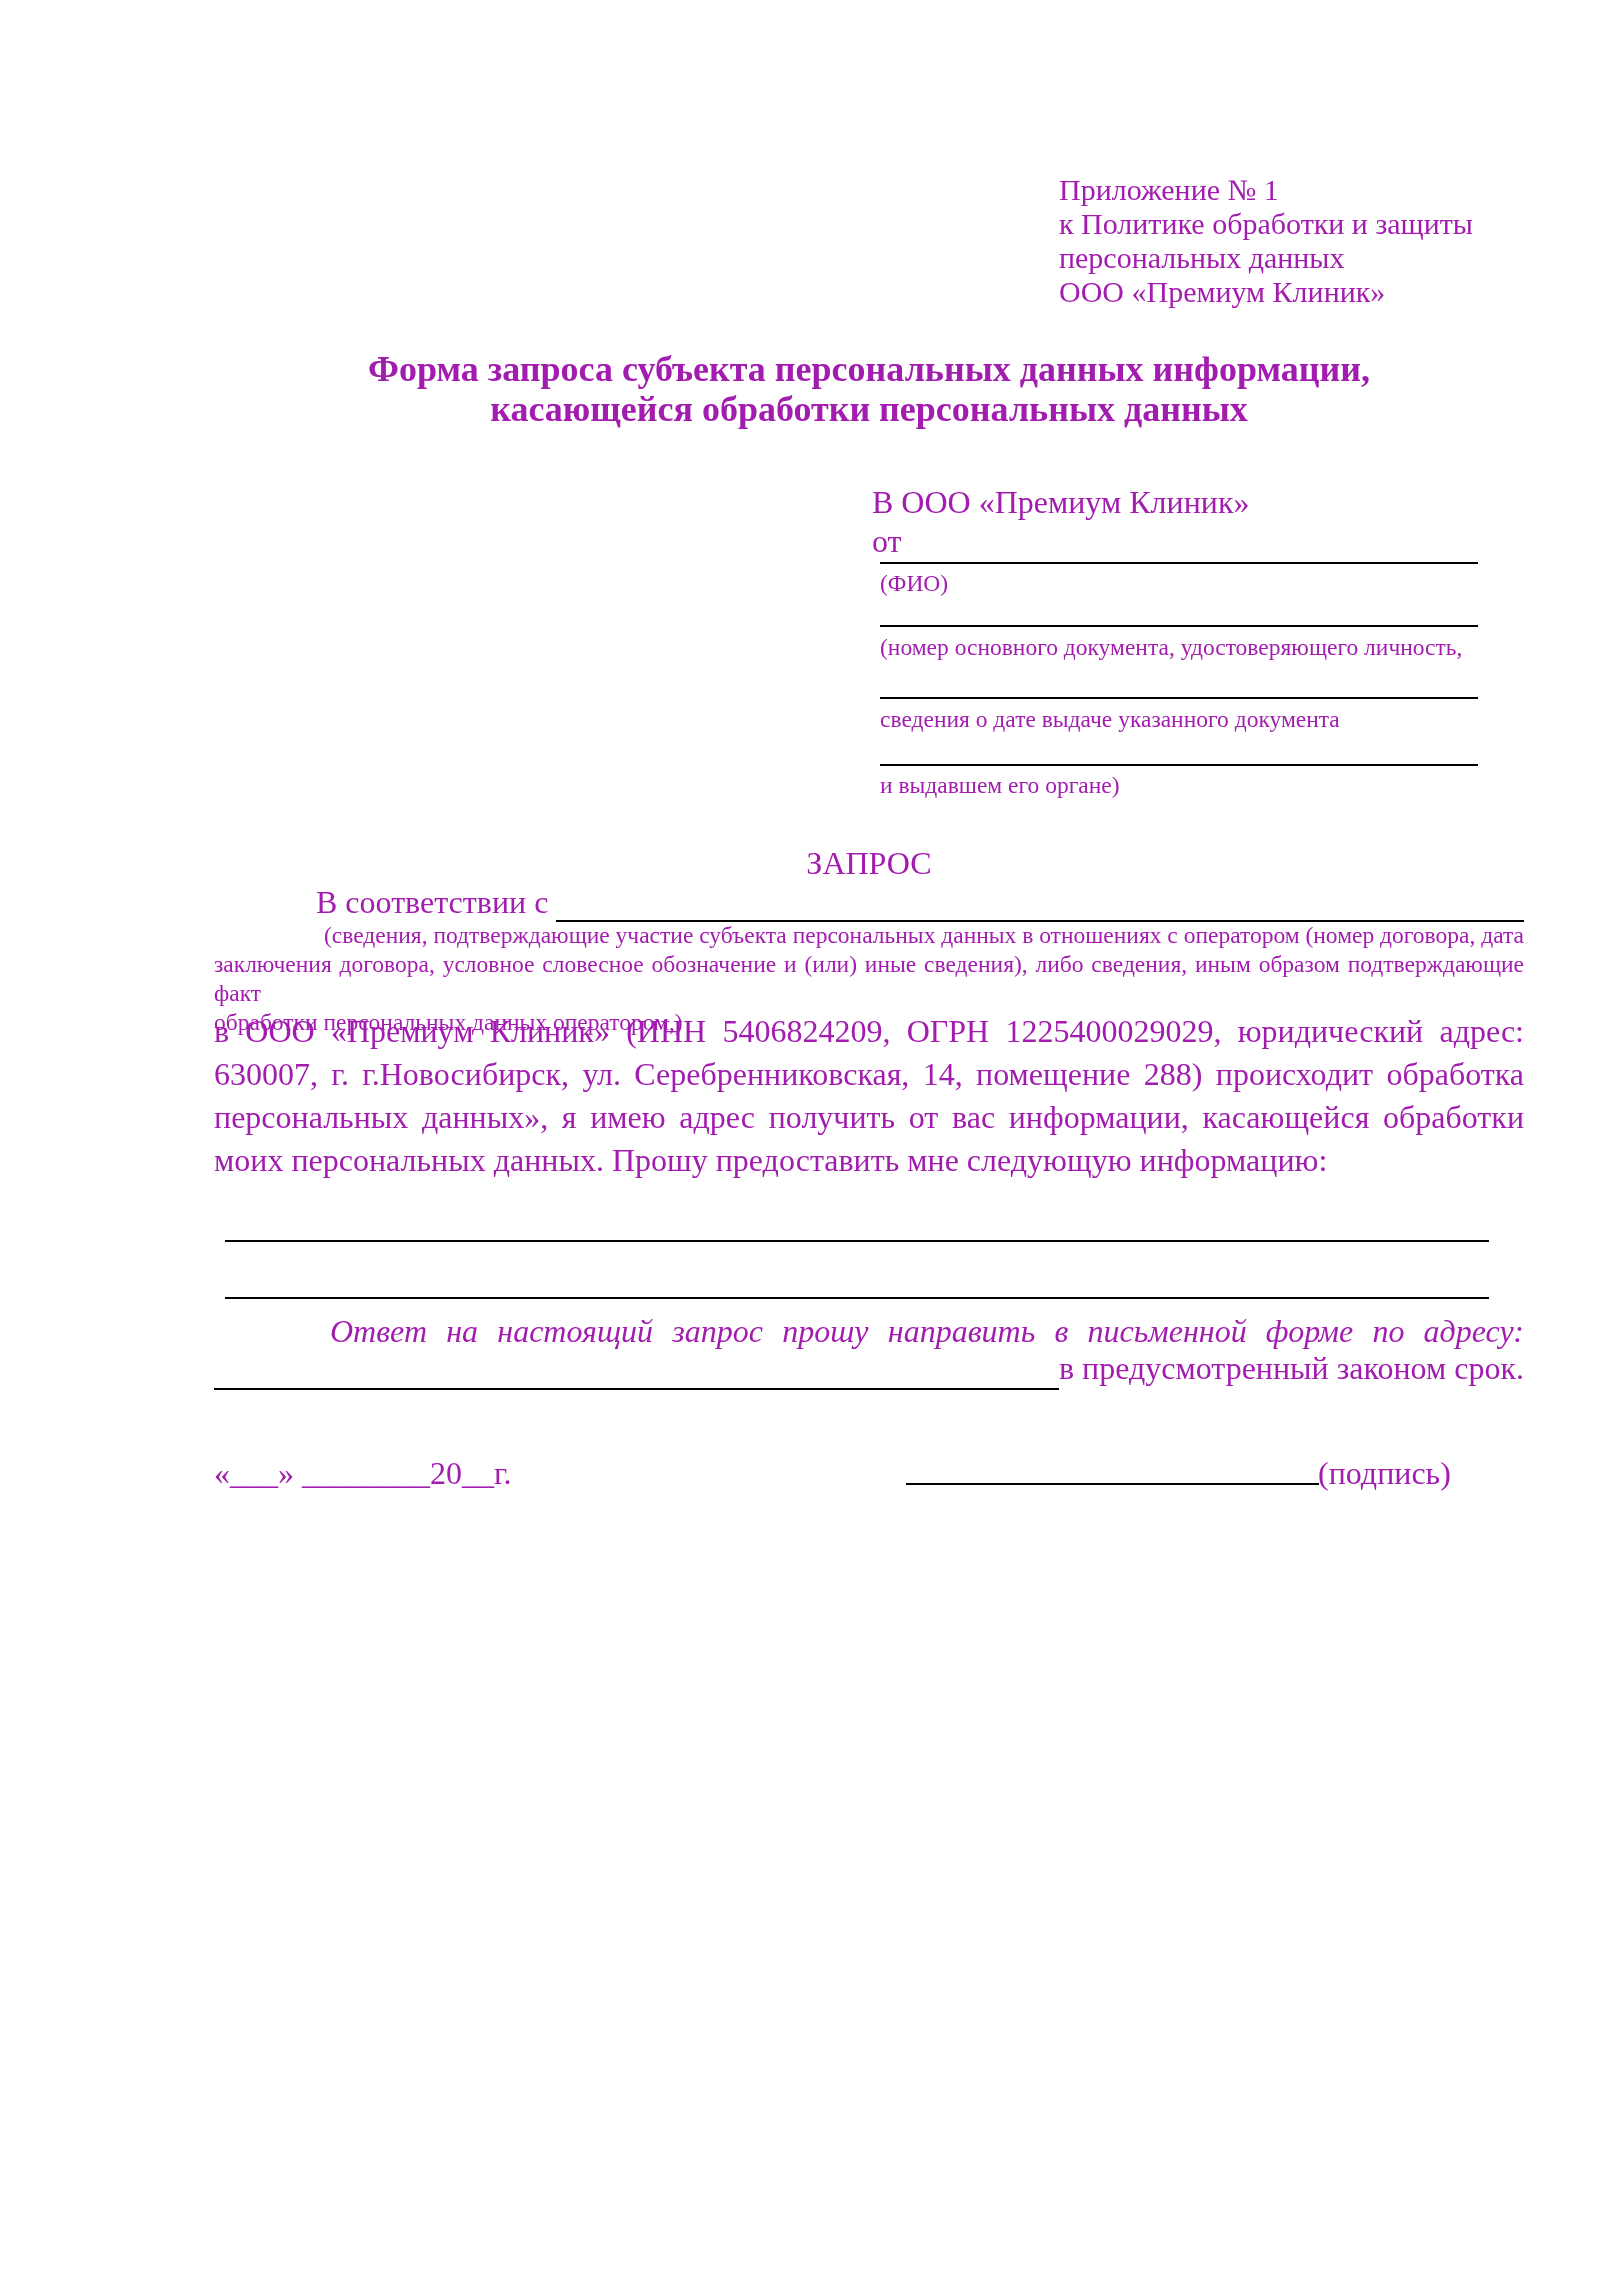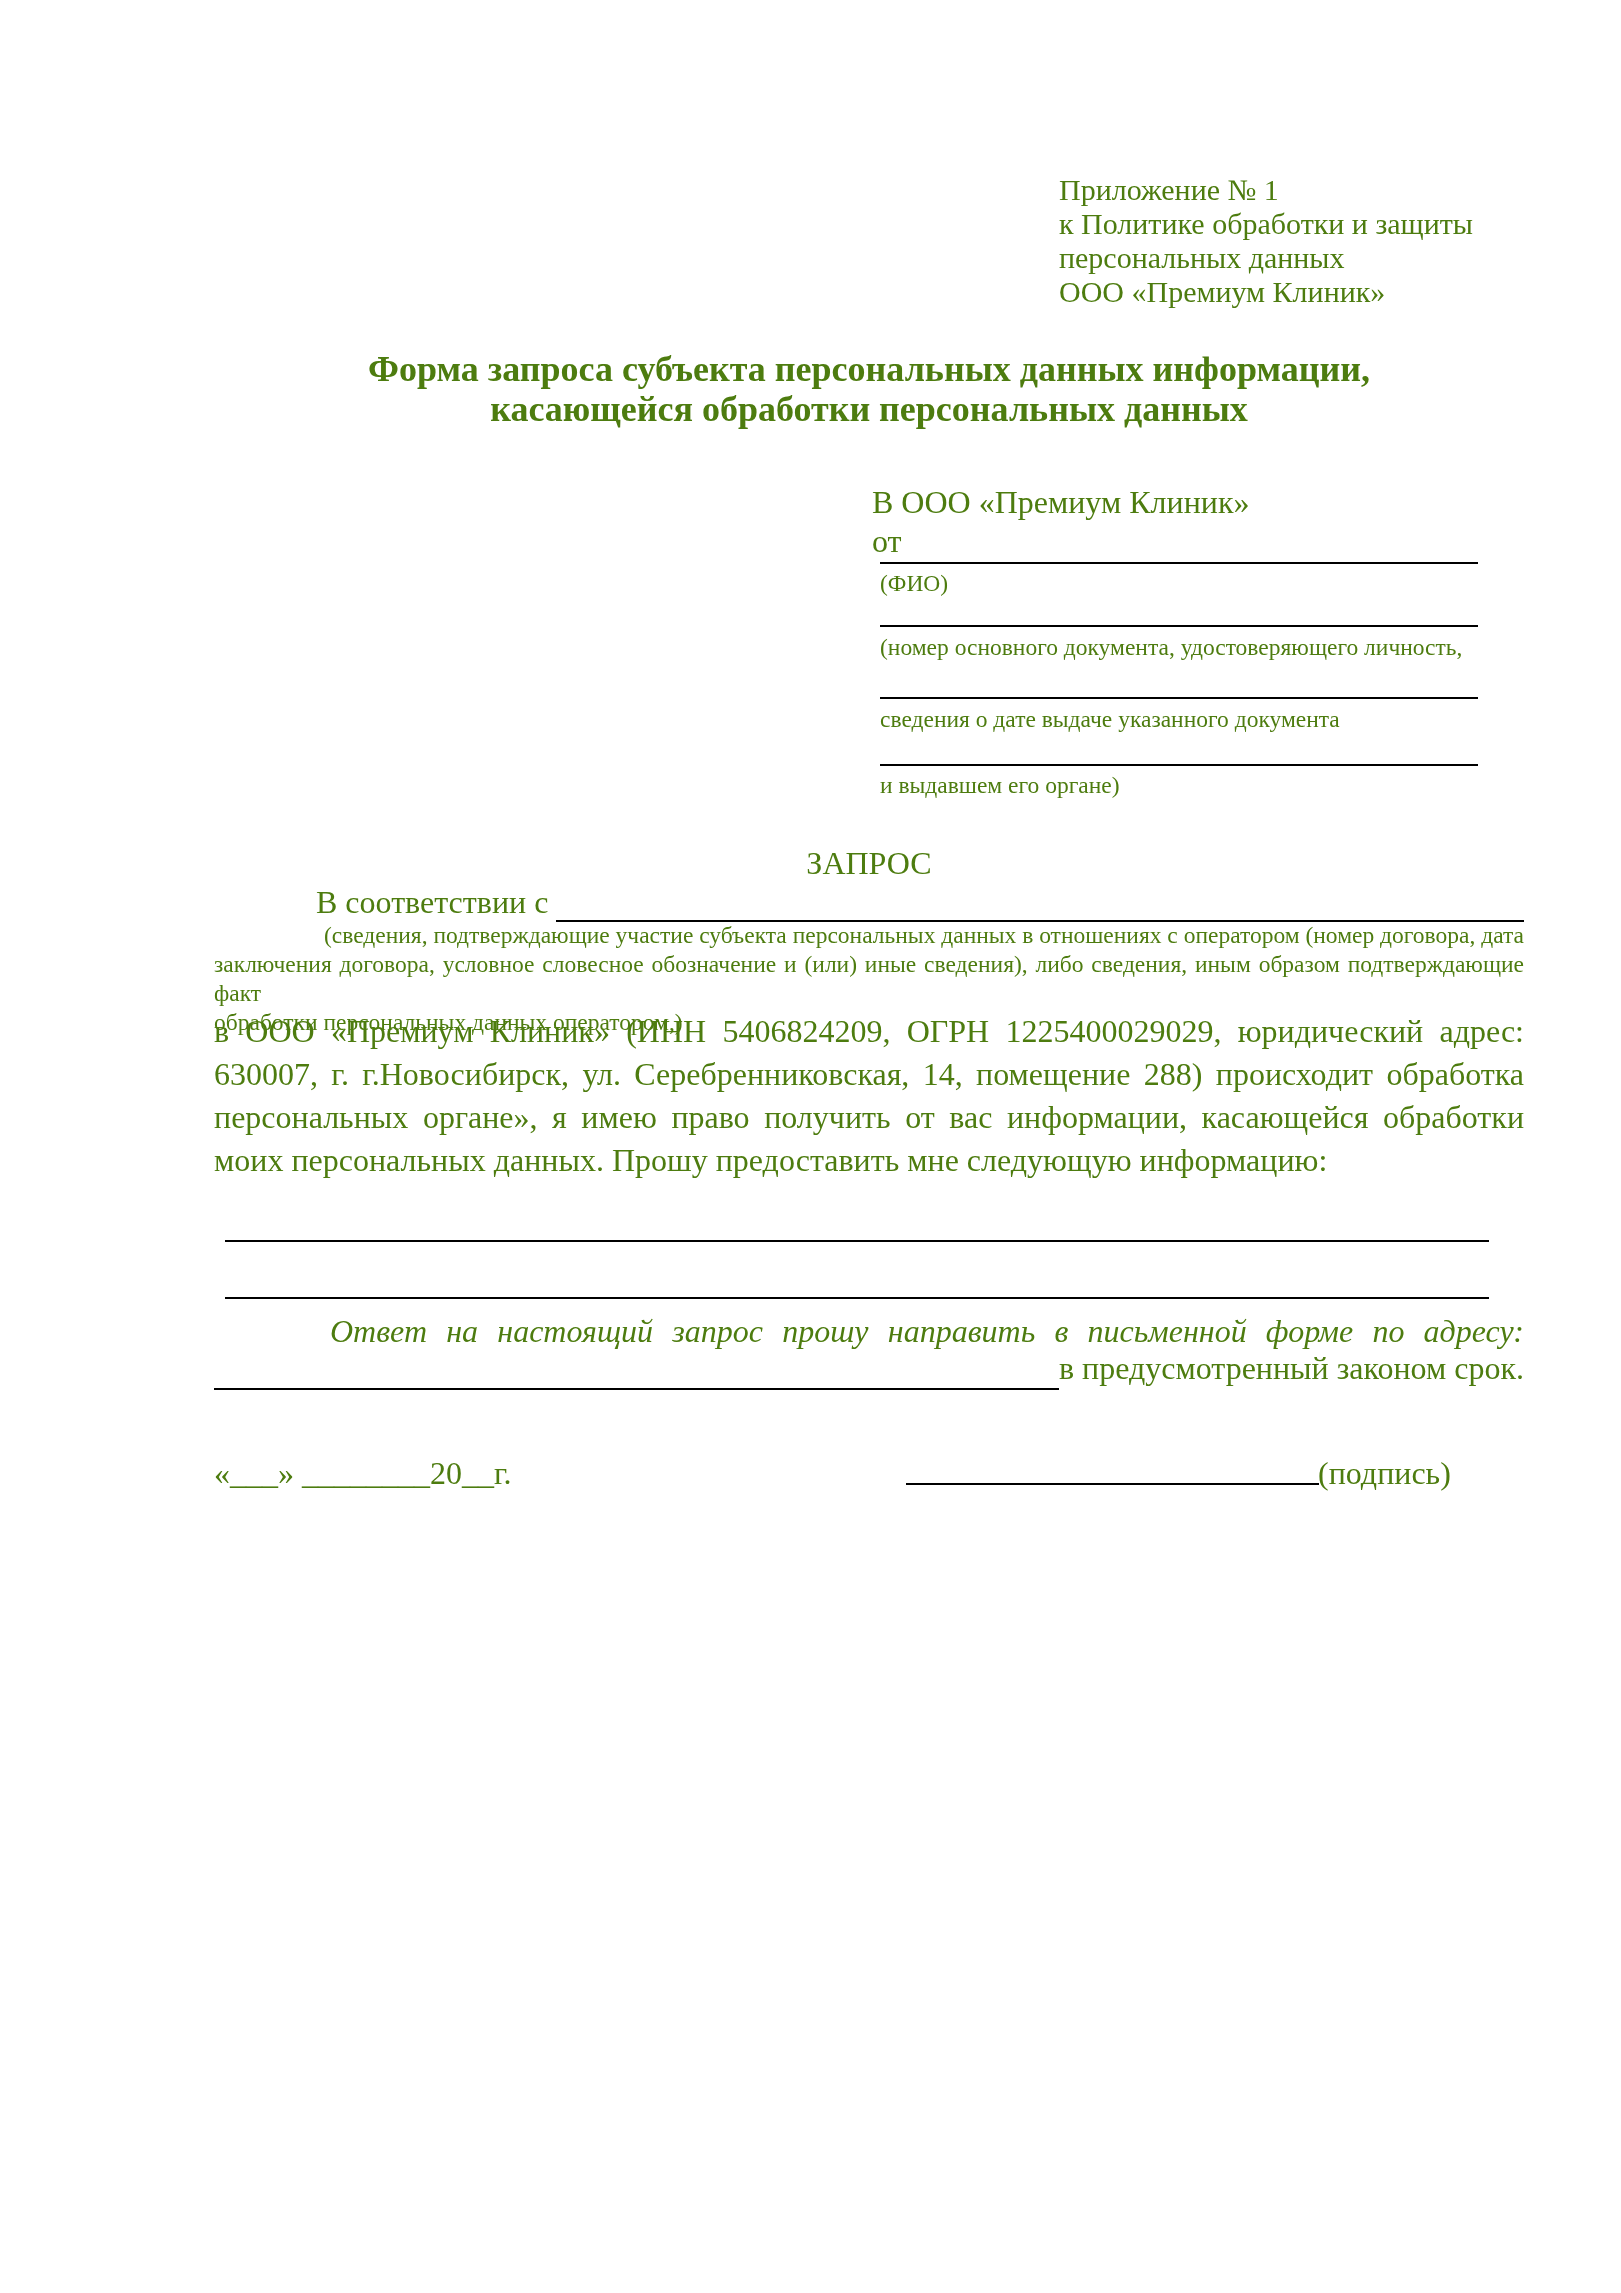--- a/index.html
+++ b/index.html
@@ -5,21 +5,21 @@
   html, body {
     margin: 0;
     padding: 0;
     background: #ffffff;
   }
   .page {
     position: relative;
     width: 1621px;
     height: 2294px;
     background: #ffffff;
-    color: #4d7c0f;
+    color: #a21caf;
     font-family: "Liberation Serif", "DejaVu Serif", serif;
     overflow: hidden;
   }
   
   .appendix {
     position: absolute;
     left: 1059px;
     top: 173px;
     font-size: 30px;
     line-height: 34px;
@@ -207,21 +207,21 @@
 
   <div class="note">
     <div class="note-line first">(сведения, подтверждающие участие субъекта персональных данных в отношениях с оператором (номер договора, дата</div>
     <div class="note-line">заключения договора, условное словесное обозначение и (или) иные сведения), либо сведения, иным образом подтверждающие факт</div>
     <div class="note-line last">обработки персональных данных оператором,)</div>
   </div>
 
   <div class="body-par">
     <div class="body-line">в ООО «Премиум Клиник» (ИНН 5406824209, ОГРН 1225400029029, юридический адрес:</div>
     <div class="body-line">630007, г. г.Новосибирск, ул. Серебренниковская, 14, помещение 288) происходит обработка</div>
-    <div class="body-line">персональных органе», я имею право получить от вас информации, касающейся обработки</div>
+    <div class="body-line">персональных данных», я имею адрес получить от вас информации, касающейся обработки</div>
     <div class="body-line last">моих персональных данных. Прошу предоставить мне следующую информацию:</div>
   </div>
 
   <div class="answer-lineA"></div>
   <div class="answer-lineB"></div>
 
   <div class="resp1">Ответ на настоящий запрос прошу направить в письменной форме по адресу:</div>
   <div class="resp2">
     <span class="blank-fill"></span>
     <span class="tail">в предусмотренный законом срок.</span>

